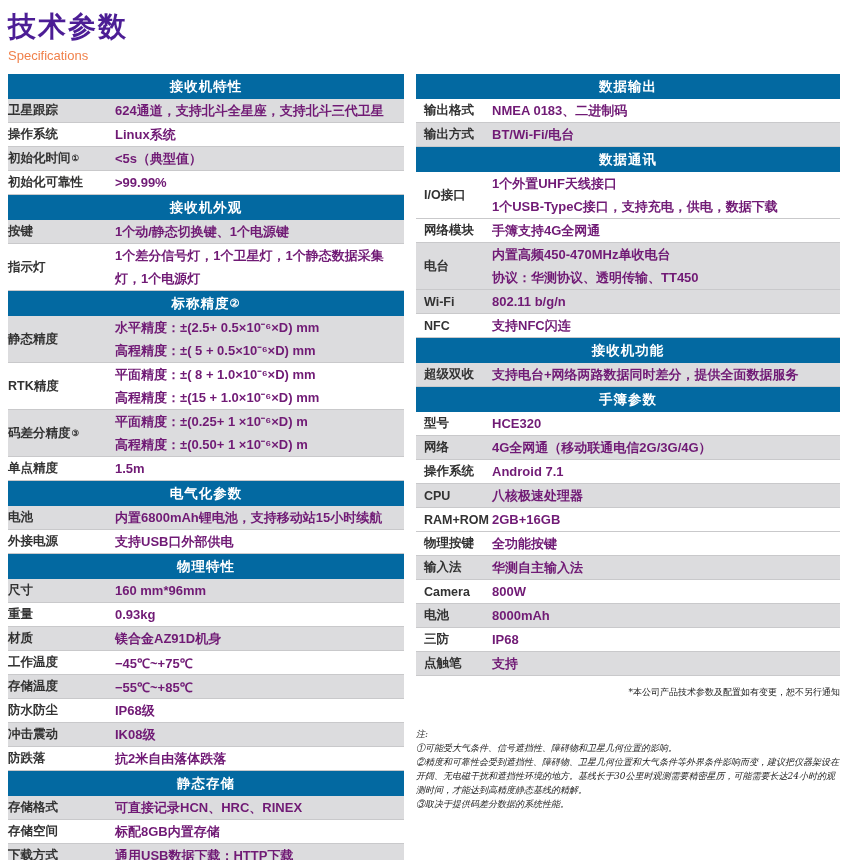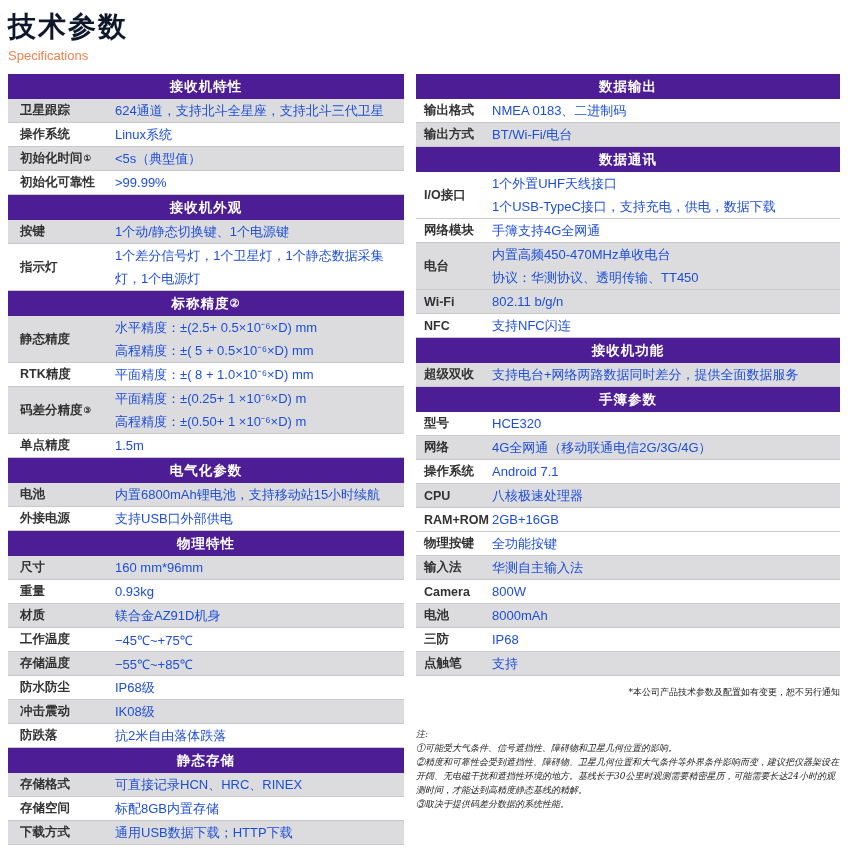--- a/index.html
+++ b/index.html
@@ -1,35 +1,35 @@
 <!DOCTYPE html>
 <html><head>
 <meta charset="utf-8">
 <style>
   html,body{margin:0;padding:0;background:#ffffff;}
   body{width:848px;height:860px;overflow:hidden;font-family:"Liberation Sans",sans-serif;}
   .page{padding:4px 8px 0 8px;box-sizing:border-box;}
-  .title{color:#0f172a;font-size:28px;font-weight:bold;margin:4px 0 2px 0;letter-spacing:2px;}
+  .title{color:#4c1d95;font-size:28px;font-weight:bold;margin:4px 0 2px 0;letter-spacing:2px;}
   .subtitle{color:#F0814B;font-size:13px;margin:0 0 11px 0;}
   .columns{display:flex;gap:12px;align-items:flex-start;}
   .col{flex:none;}
   #col-left{width:396px;}
   #col-right{width:424px;}
   .spec-table{width:100%;}
-  .table-header{background:#4c1d95;color:#ffffff;font-weight:bold;font-size:13.5px;
+  .table-header{background:#0369a1;color:#ffffff;font-weight:bold;font-size:13.5px;
     height:25px;display:flex;align-items:center;justify-content:center;letter-spacing:1px;}
   .row{display:flex;border-bottom:1px solid #c9c9cb;background:#ffffff;}
   .row.shaded{background:#dcdcde;}
   .spec-label{width:107px;flex:none;font-weight:bold;color:#323232;font-size:12.5px;
-    display:flex;align-items:center;padding-left:12px;box-sizing:border-box;}
+    display:flex;align-items:center;box-sizing:border-box;}
   #col-right .spec-label{width:76px;padding-left:8px;text-align:center;}
   .spec-label sup{font-size:8.5px;line-height:1;margin-left:1px;}
   .spec-value{flex:1;display:flex;flex-direction:column;justify-content:center;min-width:0;}
-  .line{min-height:23px;display:flex;align-items:center;font-size:13px;color:#1d4ed8;
-    white-space:nowrap;overflow:visible;}
+  .line{min-height:23px;display:flex;align-items:center;font-size:13px;color:#701a75;
+    white-space:nowrap;overflow:visible;font-weight:bold;}
   .disclaimer{margin-top:10px;text-align:right;font-size:9px;
     color:#1c1c1c;font-family:"DejaVu Serif",serif;}
   .notes{margin-top:28px;font-size:9px;font-style:italic;color:#1c1c1c;
     font-family:"DejaVu Serif",serif;line-height:14px;}
   .notes .note-line{margin:0;}
 </style>
 </head>
 <body>
 
 <div class="page">
@@ -110,20 +110,21 @@
               <div class="line">水平精度：±(2.5+ 0.5×10⁻⁶×D) mm</div>
               <div class="line">高程精度：±( 5 + 0.5×10⁻⁶×D) mm</div>
             </div>
           </div>
           <div class="row">
             <div class="spec-label">
               <span>RTK精度</span>
             </div>
             <div class="spec-value">
               <div class="line">平面精度：±( 8 + 1.0×10⁻⁶×D) mm</div>
+              <div class="line">高程精度：±(15 + 1.0×10⁻⁶×D) mm</div>
             </div>
           </div>
           <div class="row shaded">
             <div class="spec-label">
               <span>码差分精度</span>
               <sup>③</sup>
             </div>
             <div class="spec-value">
               <div class="line">平面精度：±(0.25+ 1 ×10⁻⁶×D) m</div>
               <div class="line">高程精度：±(0.50+ 1 ×10⁻⁶×D) m</div>

